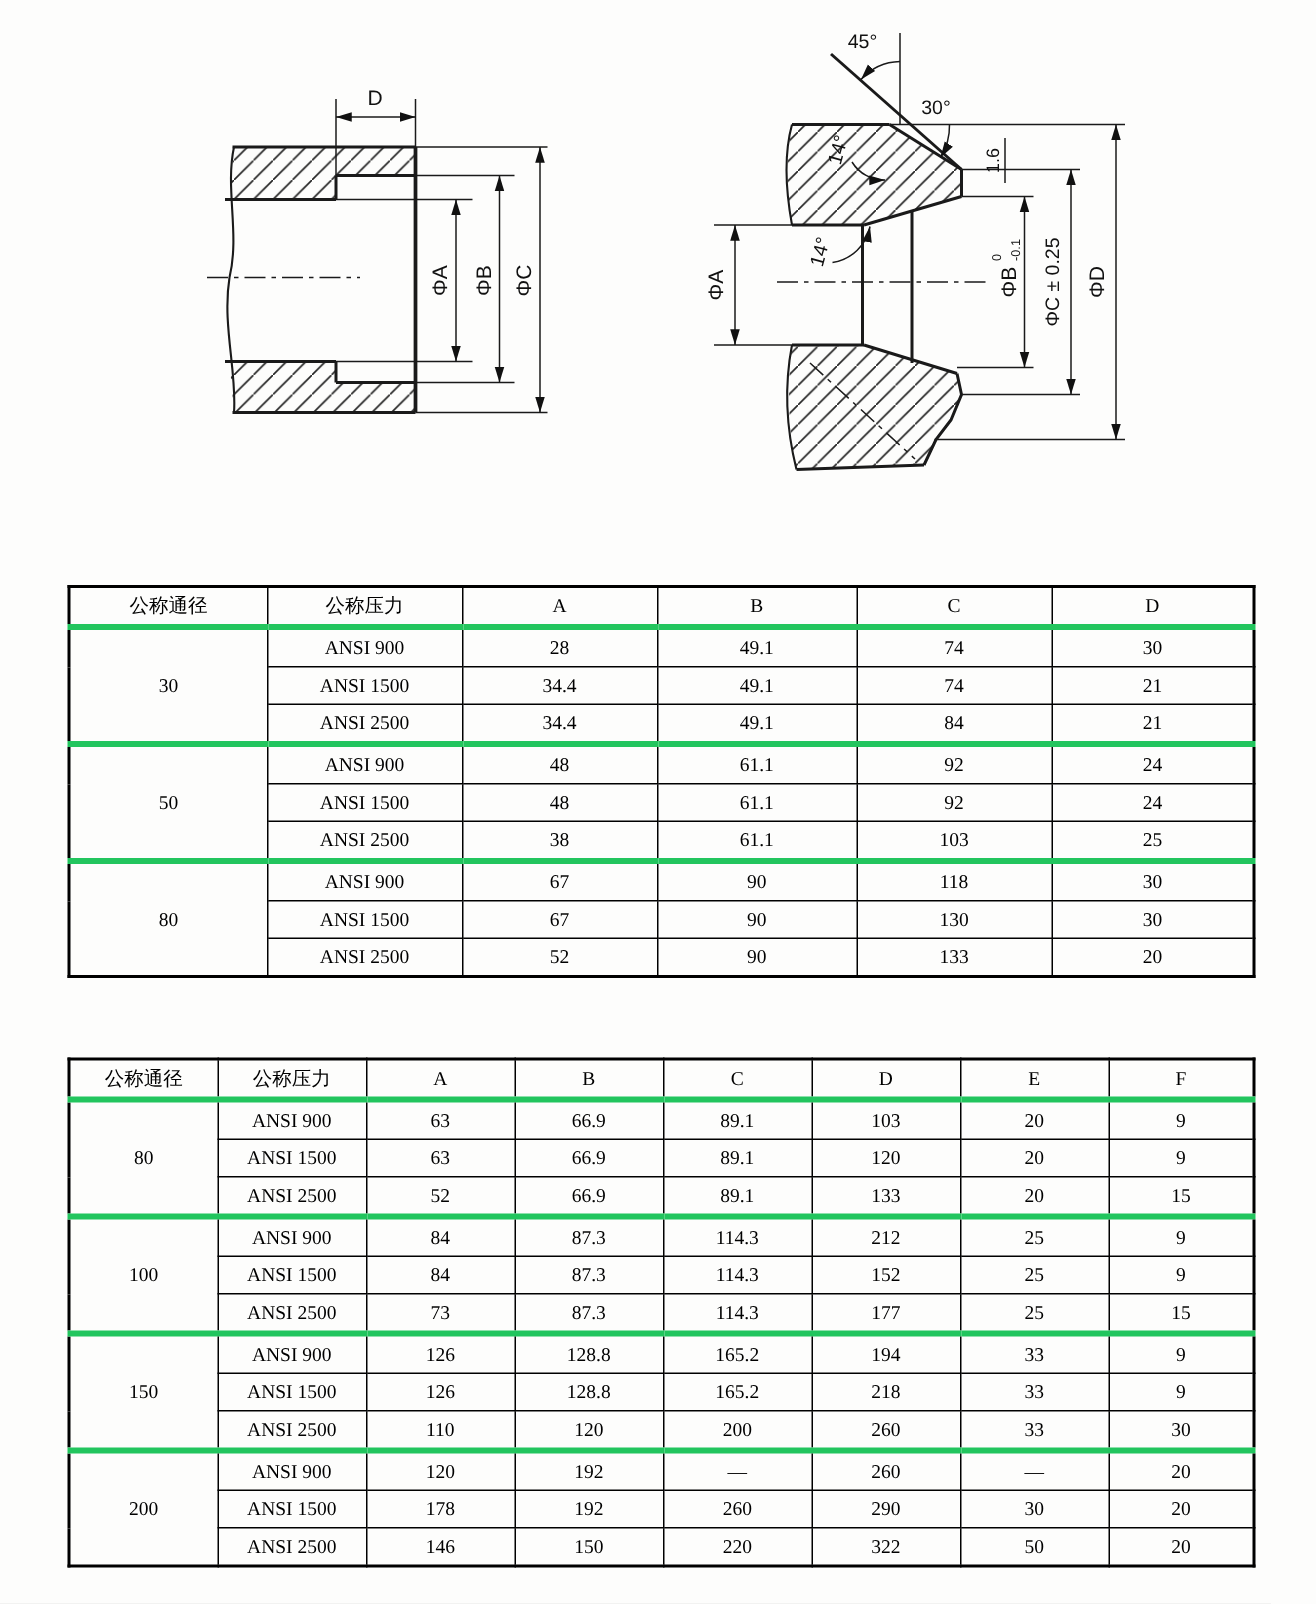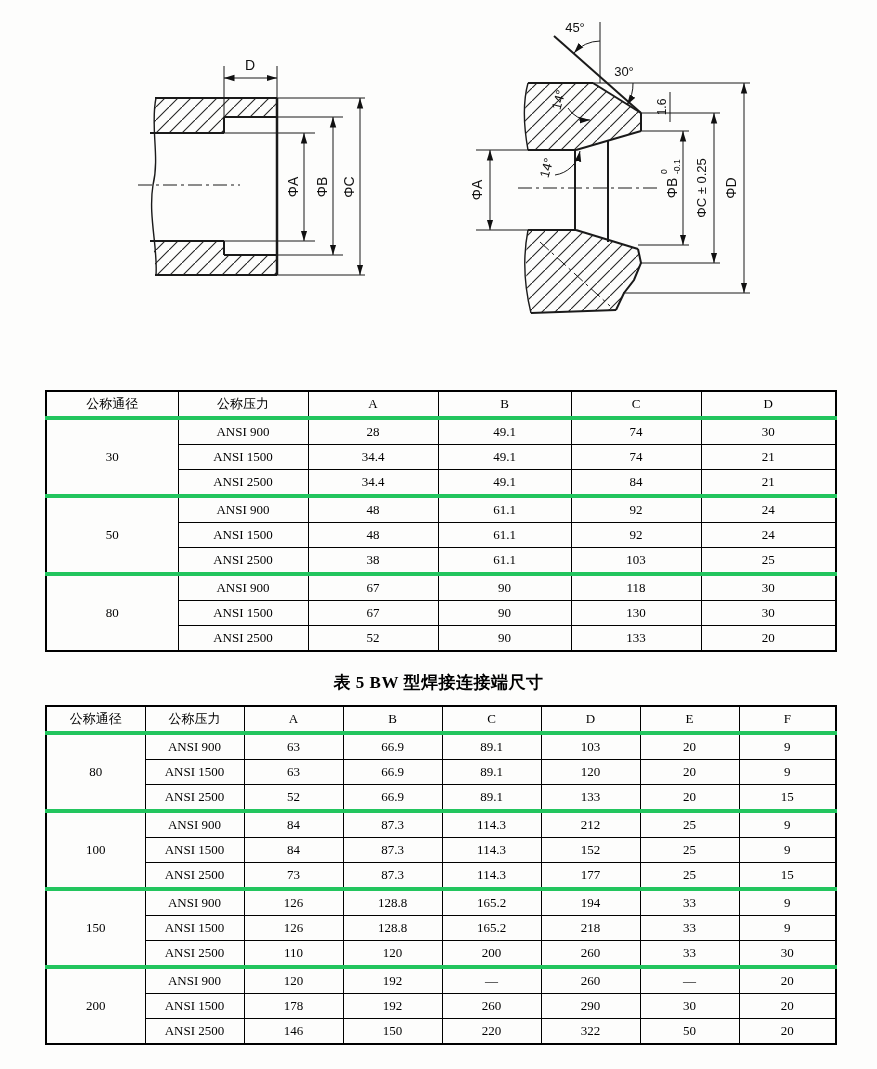--- a/index.html
+++ b/index.html
@@ -247,21 +247,20 @@
         <td>ANSI 2500</td>
         <td>52</td>
         <td>90</td>
         <td>133</td>
         <td>20</td>
       </tr>
     </tbody>
       </table>
   </div>
 
-  <div class="tbl-title" style="top:671px;">表 5  BW 型焊接连接端尺寸</div>
 
   <div class="tbl-wrap" style="top:705px;">
     <table class="tbl t5">
       <colgroup>
           <col style="width:99px">
           <col style="width:99px">
           <col style="width:99px">
           <col style="width:99px">
           <col style="width:99px">
           <col style="width:99px">

